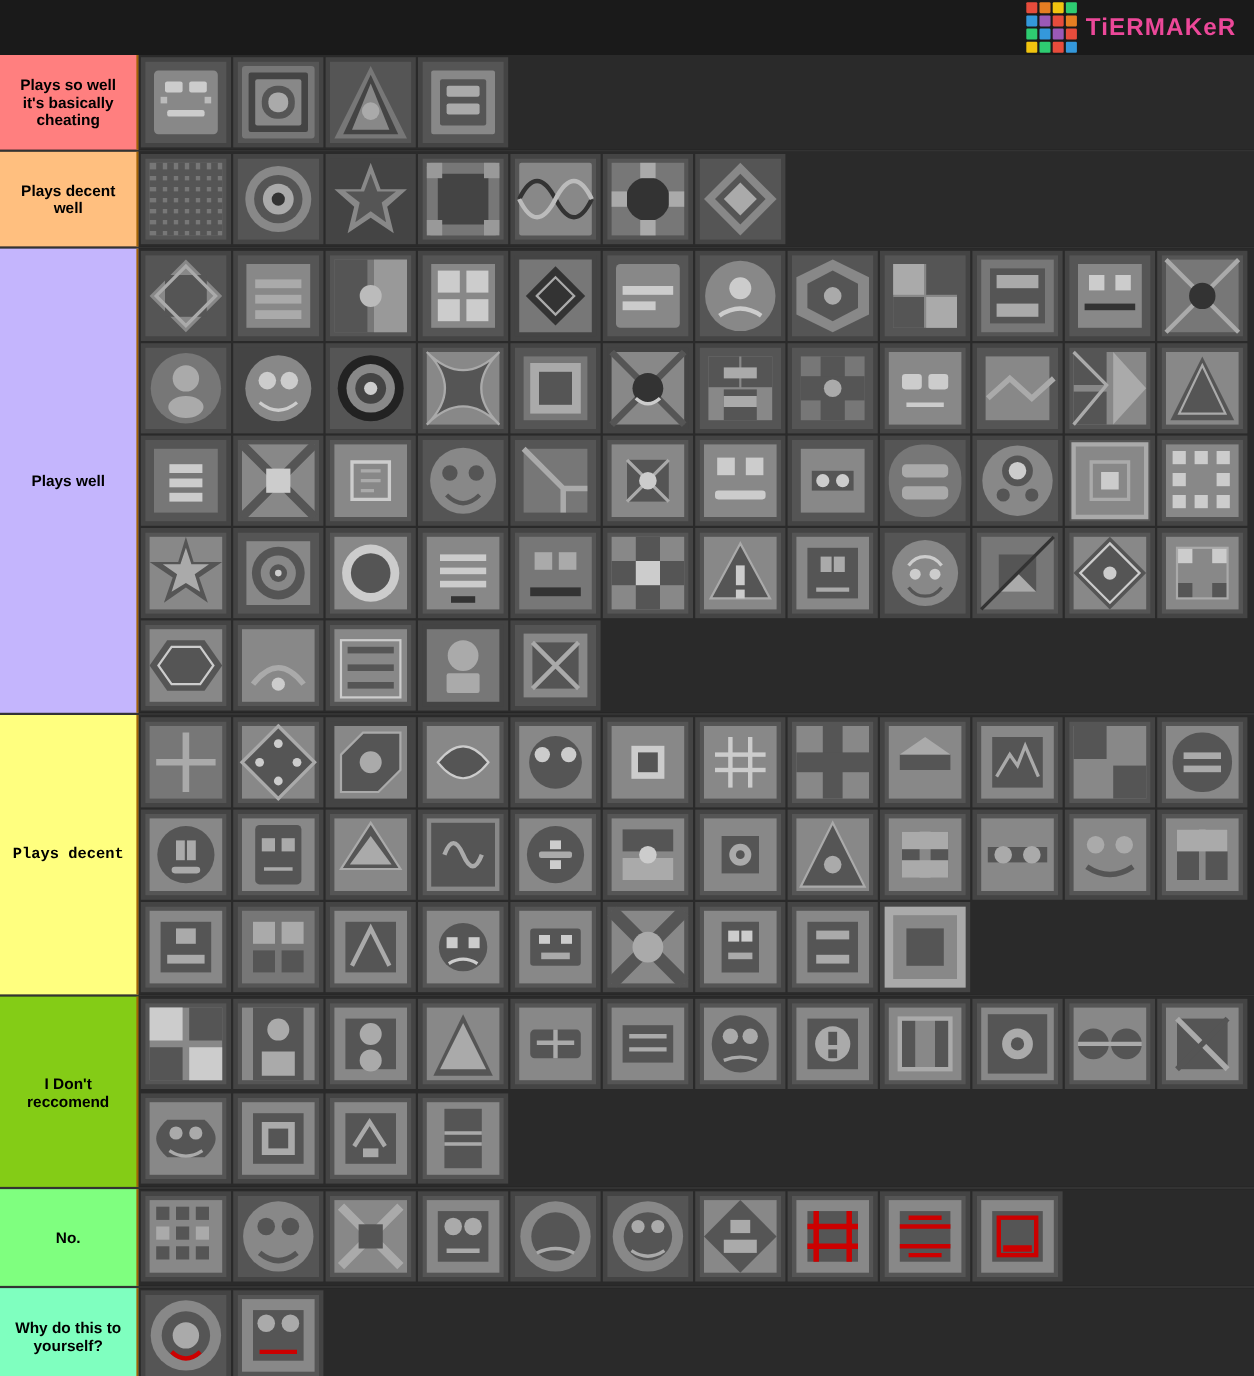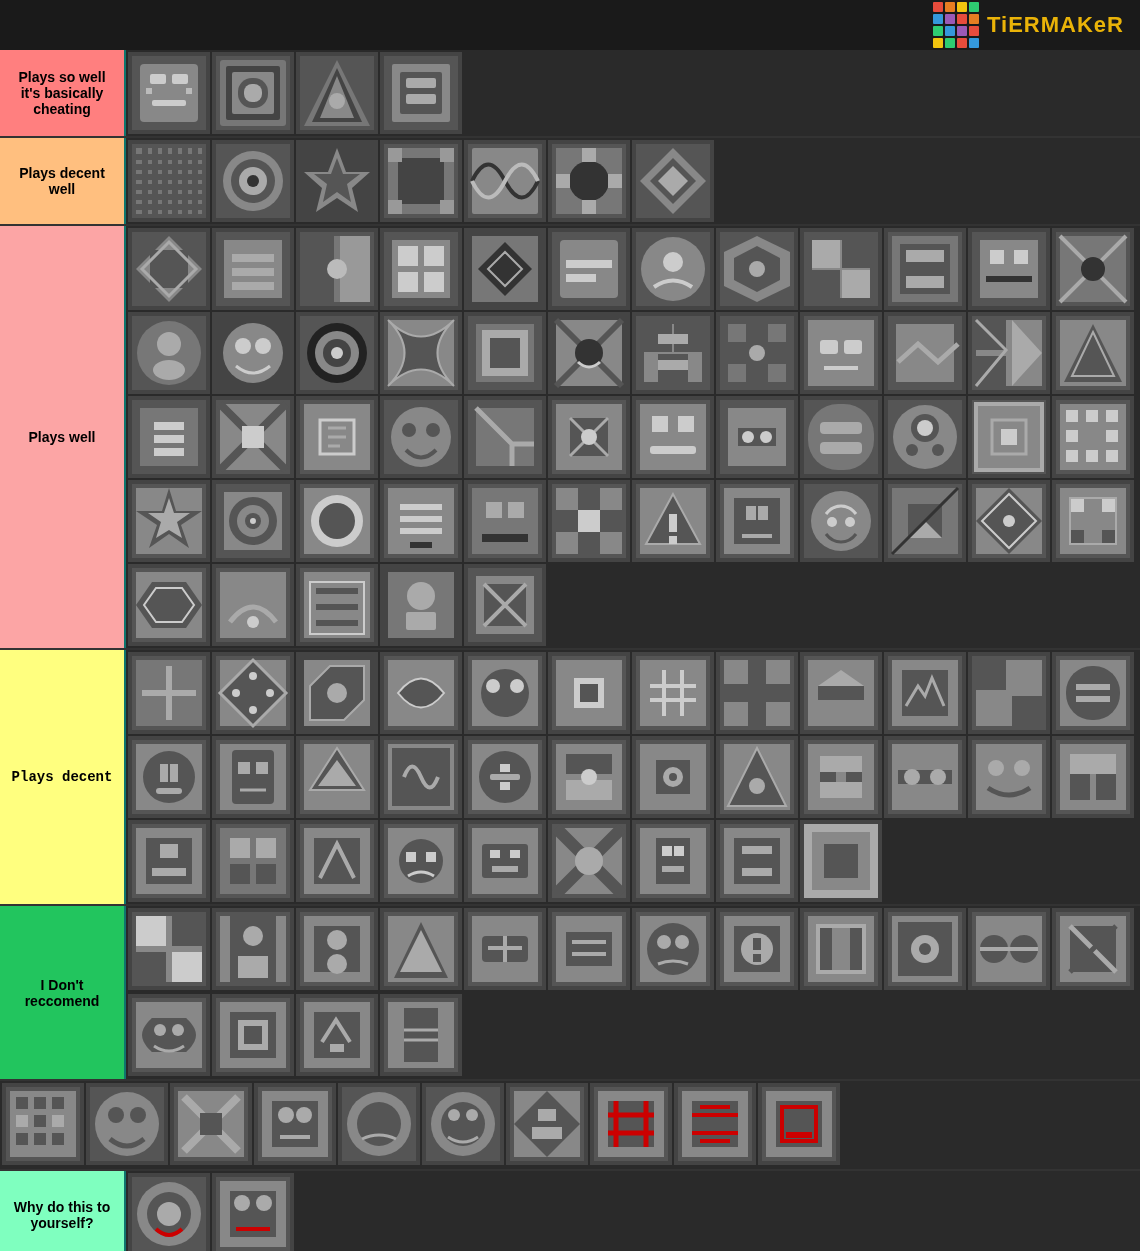--- a/index.html
+++ b/index.html
@@ -20,21 +20,21 @@
       width: 126px;
       min-width: 126px;
       display: flex;
       align-items: center;
       justify-content: center;
       text-align: center;
       font-weight: bold;
       font-size: 14px;
       color: #000;
       padding: 8px;
-      border-right: 2px solid #0f766e;
+      border-right: 2px solid #a16207;
     }
 
     .tier-items {
       display: flex;
       flex-wrap: wrap;
       flex: 1;
       background: #2a2a2a;
       padding: 2px;
       gap: 2px;
     }
@@ -73,21 +73,21 @@
       gap: 2px;
     }
 
     .logo-cell {
       width: 10px;
       height: 10px;
       border-radius: 1px;
     }
 
     .logo-text {
-      color: #eab308;
+      color: #ec4899;
       font-size: 22px;
       font-weight: bold;
       font-family: Arial, sans-serif;
       letter-spacing: 1px;
     }
 
     
     svg.gd-char {
       width: 74px;
       height: 74px;
@@ -244,21 +244,21 @@
           <rect width="74" height="74" fill="#555"></rect>
           <polygon points="37,4 70,37 37,70 4,37" fill="#888"></polygon>
           <polygon points="37,14 60,37 37,60 14,37" fill="#555"></polygon>
           <polygon points="37,22 52,37 37,52 22,37" fill="#aaa"></polygon>
         </svg>
     </div>
   </div>
 </div>
 
 <div class="tier-row" style="min-height:340px;">
-  <div class="tier-label tier-b" style="background-color:#fca5a5;text-align:right;">Plays well</div>
+  <div class="tier-label tier-b" style="background-color:#c4b5fd;text-align:right;">Plays well</div>
   <div class="tier-items">
 
     <div class="item-cell">
         <svg class="gd-char" viewBox="0 0 74 74">
           <rect width="74" height="74" fill="#555"></rect>
           <polygon points="37,4 70,37 37,70 4,37" fill="#888"></polygon>
           <rect x="18" y="18" width="38" height="38" fill="#555"></rect>
           <polygon points="37,10 64,37 37,64 10,37" stroke="#aaa" stroke-width="3" fill="none"></polygon>
         </svg>
       </div>
@@ -1030,21 +1030,21 @@
           <rect width="74" height="74" fill="#555"></rect>
           <rect x="4" y="4" width="66" height="66" fill="#888"></rect>
           <rect x="4" y="4" width="66" height="66" fill="none" stroke="#aaa" stroke-width="8"></rect>
           <rect x="20" y="20" width="34" height="34" fill="#555"></rect>
         </svg>
       </div>
   </div>
 </div>
 
 <div class="tier-row" style="min-height:175px;">
-  <div class="tier-label" style="background-color:#22c55e;">I Don't reccomend</div>
+  <div class="tier-label" style="background-color:#84cc16;">I Don't reccomend</div>
   <div class="tier-items">
 
     <div class="item-cell">
         <svg class="gd-char" viewBox="0 0 74 74">
           <rect width="74" height="74" fill="#555"></rect>
           <rect x="4" y="4" width="66" height="66" fill="#888"></rect>
           <path d="M4,4 L34,4 L34,34 L4,34 Z" fill="#ccc"></path>
           <path d="M40,4 L70,4 L70,34 L40,34 Z" fill="#555"></path>
           <path d="M4,40 L34,40 L34,70 L4,70 Z" fill="#555"></path>
           <path d="M40,40 L70,40 L70,70 L40,70 Z" fill="#ccc"></path>
@@ -1182,20 +1182,21 @@
           <rect width="74" height="74" fill="#555"></rect>
           <rect x="4" y="4" width="66" height="66" fill="#888"></rect>
           <rect x="20" y="10" width="34" height="54" fill="#555"></rect>
           <path d="M20,32 L54,32 M20,42 L54,42" stroke="#aaa" stroke-width="3"></path>
         </svg>
       </div>
   </div>
 </div>
 
 <div class="tier-row" style="min-height:90px;">
+  <div class="tier-label" style="background-color:#7fff7f;">No.</div>
   <div class="tier-items">
     <div class="item-cell">
         <svg class="gd-char" viewBox="0 0 74 74">
           <rect width="74" height="74" fill="#555"></rect>
           <rect x="4" y="4" width="66" height="66" fill="#888"></rect>
           <rect x="10" y="10" width="12" height="12" fill="#555"></rect>
           <rect x="28" y="10" width="12" height="12" fill="#555"></rect>
           <rect x="46" y="10" width="12" height="12" fill="#555"></rect>
           <rect x="10" y="28" width="12" height="12" fill="#aaa"></rect>
           <rect x="28" y="28" width="12" height="12" fill="#555"></rect>

